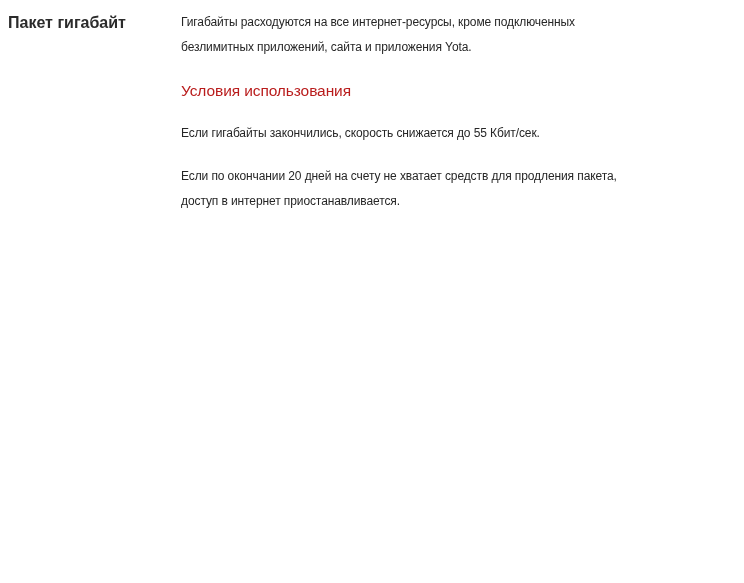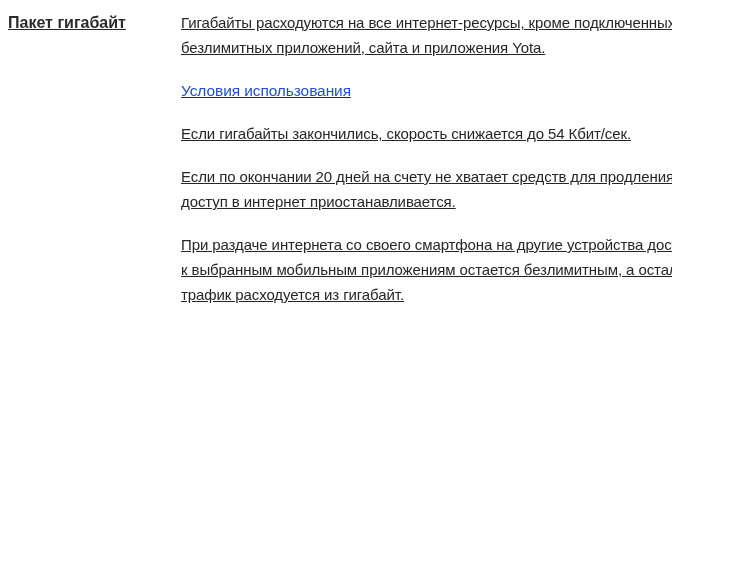--- a/index.html
+++ b/index.html
@@ -12,66 +12,62 @@
     background: #ffffff;
     font-family: "Liberation Sans", sans-serif;
     color: #262626;
     overflow: hidden;
   }
   .layout {
     display: flex;
     box-sizing: border-box;
     padding: 10px 0 0 8px;
     width: 672px;
-    text-decoration: underline;
   }
   .left-col {
     width: 173px;
     flex: 0 0 173px;
   }
   .right-col {
     flex: 1 1 auto;
     overflow: hidden;
   }
   .section-title {
     margin: 0;
     font-size: 16px;
     font-weight: 700;
     line-height: 25px;
     color: #2b2b2b;
     letter-spacing: 0;
   }
   .body-paragraph {
     margin: 0 0 18px 0;
-    font-size: 15px;
+    font-size: 12px;
     line-height: 25px;
     white-space: pre;
     letter-spacing: -0.1px;
     color: #262626;
   }
   .subheading {
     margin: 0 0 18px 0;
     font-size: 15.5px;
     font-weight: 400;
     line-height: 25px;
-    color: #1d4ed8;
+    color: #b91c1c;
     letter-spacing: -0.1px;
   }
 </style>
 </head>
 <body>
 
 <div class="layout">
   <div class="left-col">
     <h2 class="section-title">Пакет гигабайт</h2>
   </div>
   <div class="right-col">
     <p class="body-paragraph">Гигабайты расходуются на все интернет-ресурсы, кроме подключенных
 безлимитных приложений, сайта и приложения Yota.</p>
     <h3 class="subheading">Условия использования</h3>
-    <p class="body-paragraph">Если гигабайты закончились, скорость снижается до 54 Кбит/сек.</p>
+    <p class="body-paragraph">Если гигабайты закончились, скорость снижается до 55 Кбит/сек.</p>
     <p class="body-paragraph">Если по окончании 20 дней на счету не хватает средств для продления пакета,
 доступ в интернет приостанавливается.</p>
-    <p class="body-paragraph">При раздаче интернета со своего смартфона на другие устройства доступ
-к выбранным мобильным приложениям остается безлимитным, а остальной
-трафик расходуется из гигабайт.</p>
   </div>
 </div>
 
 </body></html>

